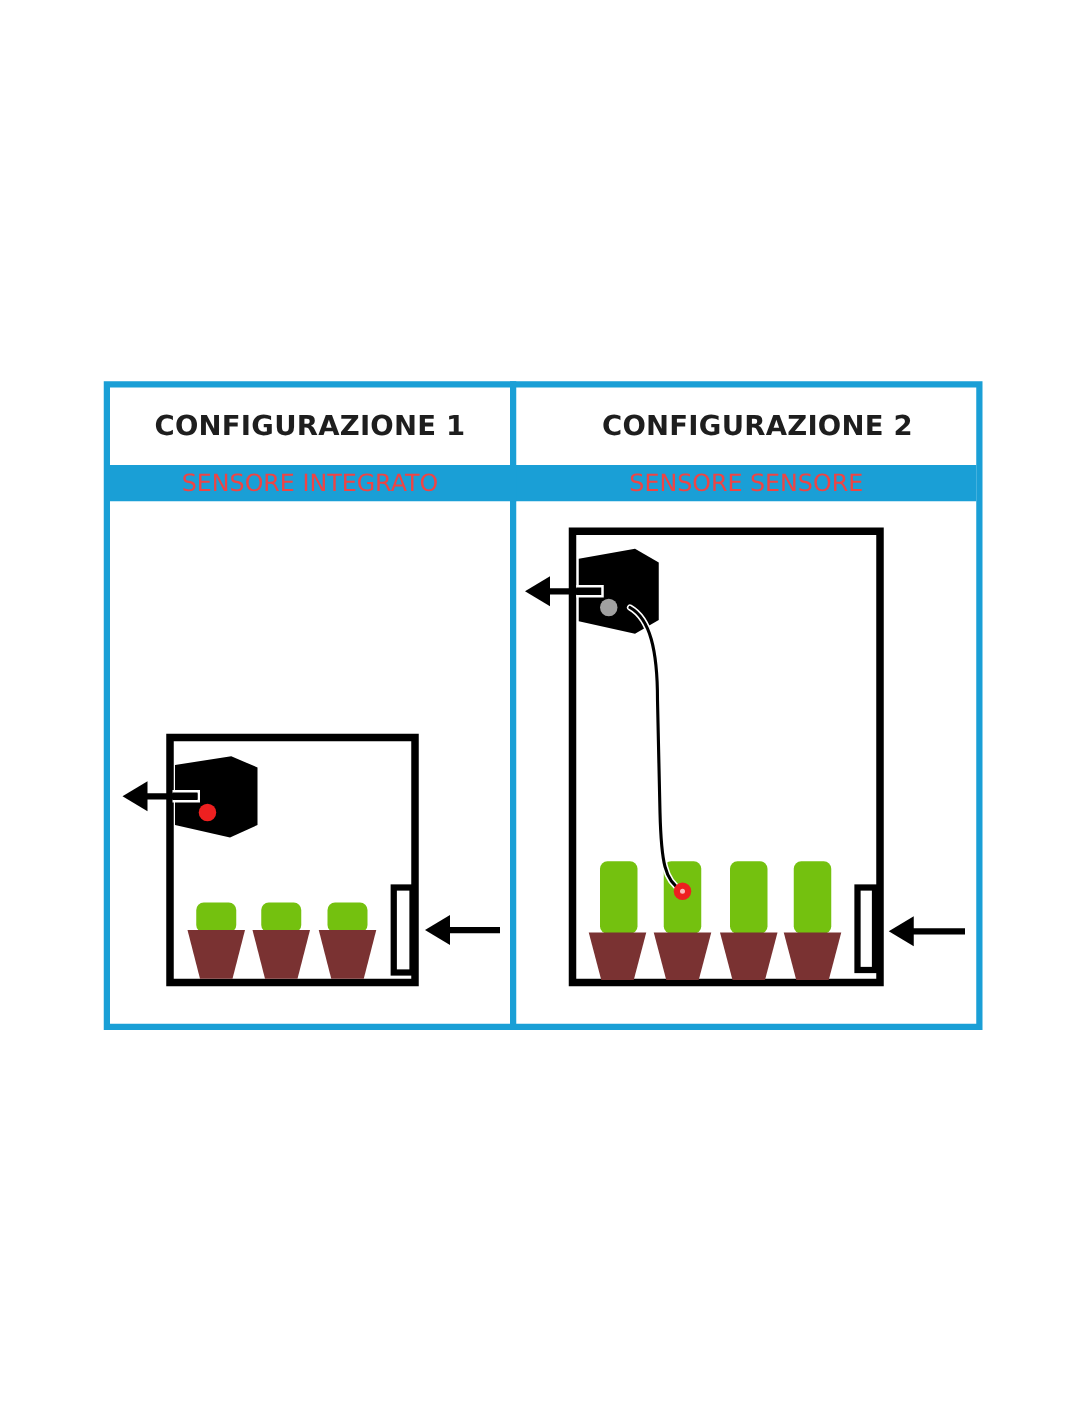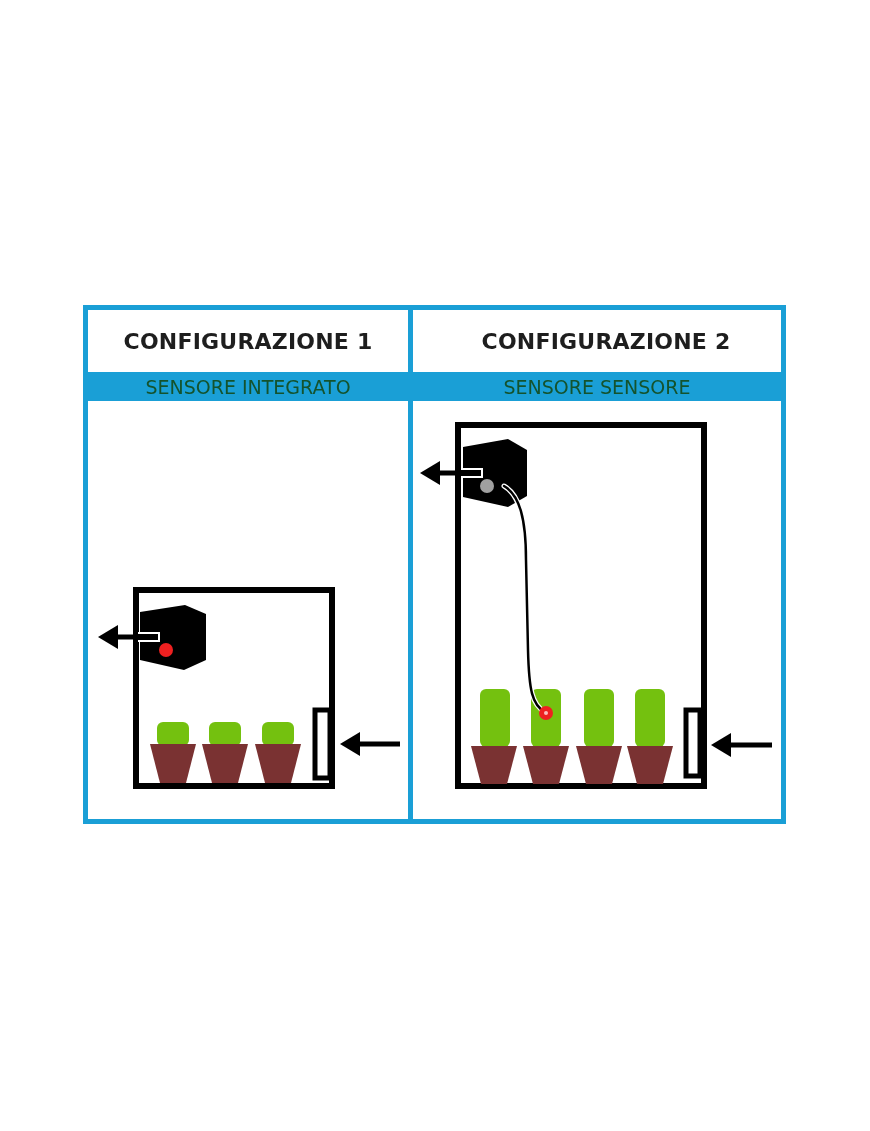--- a/index.html
+++ b/index.html
@@ -1,21 +1,21 @@
 <!DOCTYPE html>
 <html><head>
 <meta charset="utf-8">
 <style>
   html, body { margin:0; padding:0; background:#ffffff; }
   body { width:870px; height:1131px; position:relative; overflow:hidden; font-family:"DejaVu Sans", "Liberation Sans", sans-serif; }
   .frame { position:absolute; left:83px; top:305px; width:703px; height:519px; box-sizing:border-box; border:5px solid #1a9fd6; background:#fff; }
   .divider { position:absolute; left:408px; top:305px; width:5px; height:519px; background:#1a9fd6; }
   .title { position:absolute; top:310px; height:62px; display:flex; align-items:center; justify-content:center; font-weight:bold; font-size:22px; color:#1e1e1e; letter-spacing:0.2px; }
   .band { position:absolute; top:372px; height:29px; background:#1a9fd6; }
-  .subtitle { position:absolute; top:372px; height:29px; display:flex; align-items:center; justify-content:center; font-size:19px; color:#14532d; }
+  .subtitle { position:absolute; top:372px; height:29px; display:flex; align-items:center; justify-content:center; font-size:19px; color:#ef4444; }
   svg.diagram { position:absolute; left:0; top:0; }
 </style>
 </head>
 <body>
 
 <div class="frame"></div>
 <div class="divider"></div>
 
 <div class="title" style="left:88px;width:320px;">CONFIGURAZIONE 1</div>
 <div class="title" style="left:413px;width:386px;">CONFIGURAZIONE 2</div>

